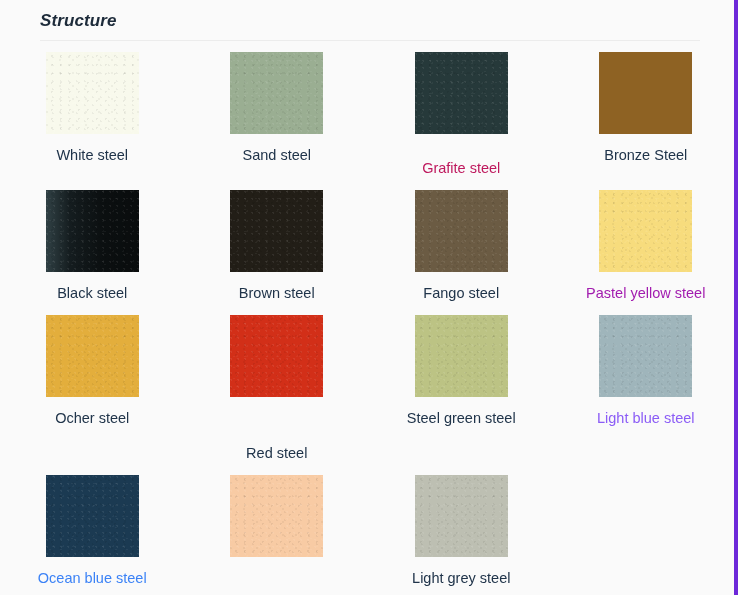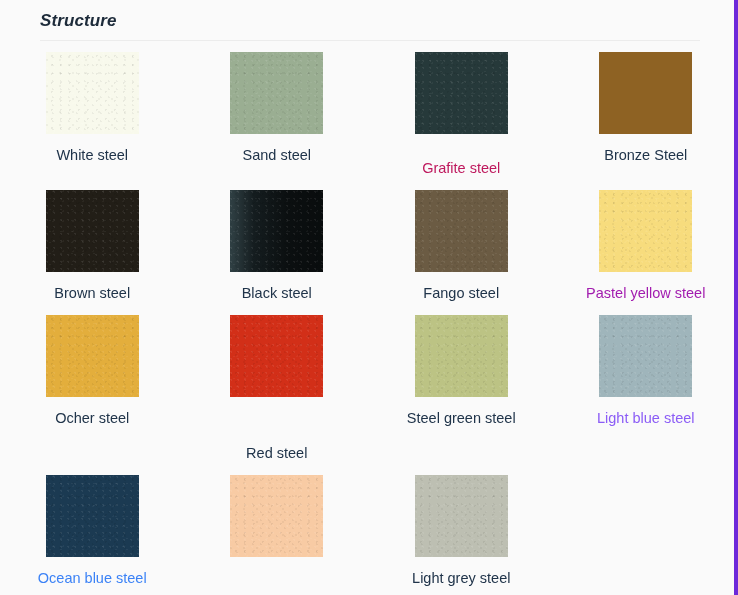--- a/index.html
+++ b/index.html
@@ -132,26 +132,26 @@
       </div>
       <div class="cell">
         <div class="swatch" style="background-color: rgb(38, 57, 58);"></div>
         <div class="swatch-label" style="color: #be185d; margin-top: 24px;">Grafite steel</div>
       </div>
       <div class="cell">
         <div class="swatch flat" style="background-color: rgb(142, 98, 35);"></div>
         <div class="swatch-label" style="color: rgb(32, 52, 74);">Bronze Steel</div>
       </div>
       <div class="cell">
+        <div class="swatch sheen" style="background-color: rgb(11, 15, 16);"></div>
+        <div class="swatch-label" style="color: rgb(32, 52, 74);">Black steel</div>
+      </div>
+      <div class="cell">
         <div class="swatch" style="background-color: rgb(34, 30, 23);"></div>
         <div class="swatch-label" style="color: rgb(32, 52, 74);">Brown steel</div>
-      </div>
-      <div class="cell">
-        <div class="swatch sheen" style="background-color: rgb(11, 15, 16);"></div>
-        <div class="swatch-label" style="color: rgb(32, 52, 74);">Black steel</div>
       </div>
       <div class="cell">
         <div class="swatch" style="background-color: rgb(107, 91, 67);"></div>
         <div class="swatch-label" style="color: rgb(32, 52, 74);">Fango steel</div>
       </div>
       <div class="cell">
         <div class="swatch" style="background-color: rgb(247, 220, 125);"></div>
         <div class="swatch-label" style="color: #a21caf; text-align: center;">Pastel yellow steel</div>
       </div>
       <div class="cell">

